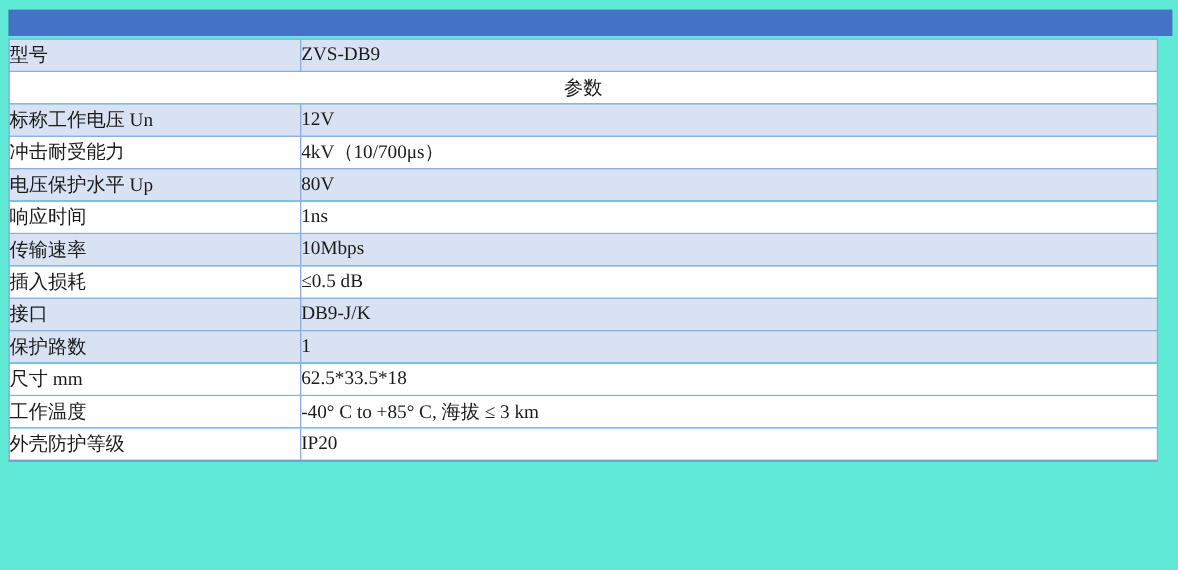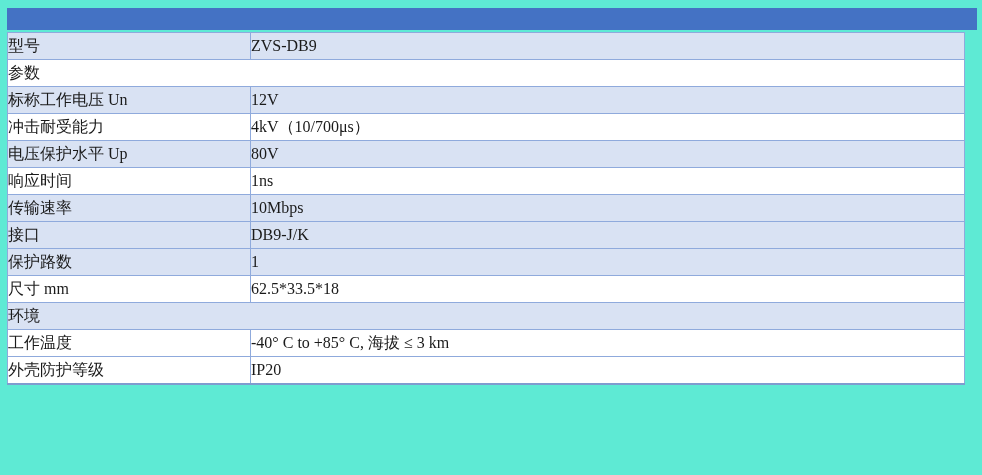--- a/index.html
+++ b/index.html
@@ -44,21 +44,21 @@
     overflow: hidden;
   }
   td.label {
     width: 242px;
     text-align: left;
     padding-left: 9px;
   }
   td.value {
   }
   td.section {
-    text-align: left;
+    text-align: center;
     padding-left: 9px;
   }
   tr.shade td {
     background: var(--shade, #D9E2F3);
   }
   tr.plain td {
     background: #ffffff;
   }
 </style>
 </head>
@@ -90,34 +90,35 @@
         <td class="value">80V</td>
       </tr>
       <tr class="plain">
         <td class="label">响应时间</td>
         <td class="value">1ns</td>
       </tr>
       <tr class="shade">
         <td class="label">传输速率</td>
         <td class="value">10Mbps</td>
       </tr>
+      <tr class="plain">
+        <td class="label">插入损耗</td>
+        <td class="value">≤0.5 dB</td>
+      </tr>
       <tr class="shade">
         <td class="label">接口</td>
         <td class="value">DB9-J/K</td>
       </tr>
       <tr class="shade">
         <td class="label">保护路数</td>
         <td class="value">1</td>
       </tr>
       <tr class="plain">
         <td class="label">尺寸 mm</td>
         <td class="value">62.5*33.5*18</td>
-      </tr>
-      <tr class="shade">
-        <td class="section" colspan="2">环境</td>
       </tr>
       <tr class="plain">
         <td class="label">工作温度</td>
         <td class="value">-40° C to +85° C, 海拔 ≤ 3 km</td>
       </tr>
       <tr class="plain">
         <td class="label">外壳防护等级</td>
         <td class="value">IP20</td>
       </tr>
     </tbody>

